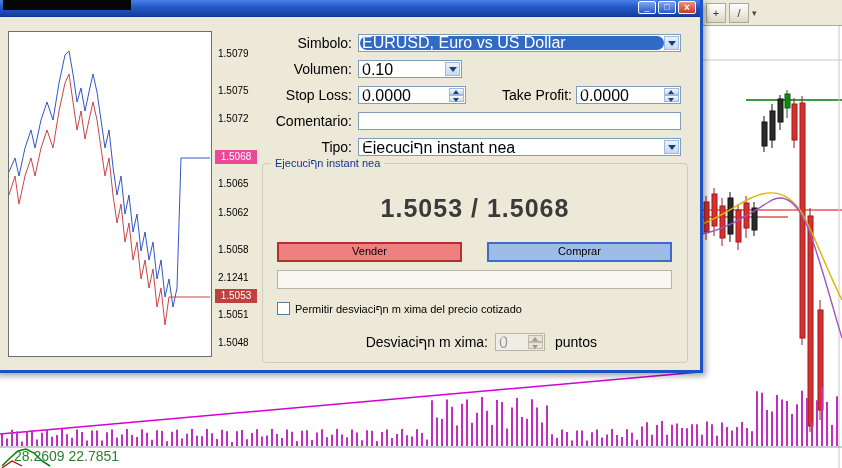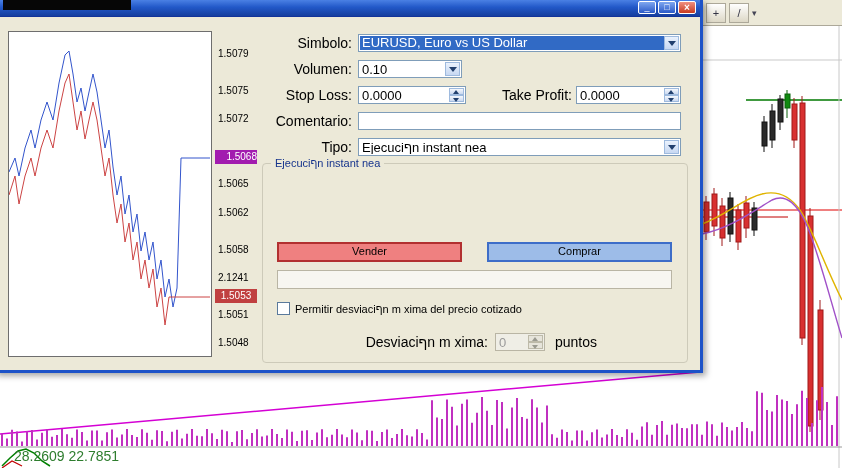--- a/index.html
+++ b/index.html
@@ -32,29 +32,29 @@
   .winbtn.close { background:linear-gradient(#F09080,#C83A20); font-weight:bold; font-size:10px; }
 
   .client { position:relative; width:100%; height:354px; }
 
   
   .tickpanel { position:absolute; left:11px; top:14px; width:204px; height:326px; background:#fff;
                border:1px solid #6e6e6e; box-sizing:border-box; }
   .scale-label { position:absolute; left:221px; width:42px; font-size:10px; line-height:12px; color:#000; }
   .marker { position:absolute; left:218px; width:42px; height:14px; font-size:10px; color:#fff;
             text-align:center; line-height:14px; }
-  .marker.ask { background:#a21caf;text-align:right; }
+  .marker.ask { background:#ec4899; }
   .marker.bid { background:#C04040; }
 
   
   .lbl { position:absolute; font-size:14px; line-height:13px; color:#000; }
   .lbl.right { text-align:right; }
   .field { position:absolute; height:18px; background:#fff; border:1px solid #7F9DB9; box-sizing:border-box; }
-  .txt { position:absolute; left:3px; top:2px; right:17px; font-size:13px; line-height:13px;
-         white-space:nowrap; overflow:hidden; }
+  .txt { position:absolute; left:3px; top:2px; right:17px; font-size:16px; line-height:13px;
+         white-space:nowrap; overflow:hidden;border-radius:7px; }
   .txt.noarrow { right:3px; }
   .txt.sel { left:1px; top:1px; bottom:1px; right:16px; background:#316AC5; color:#fff;
              line-height:14px; padding-left:2px; }
   .combo-arrow { position:absolute; top:1px; right:1px; bottom:1px; width:15px;
                  background:linear-gradient(#EAF2FD,#C7D8F2); border:1px solid #9EBADE; box-sizing:border-box;
                  display:flex; align-items:center; justify-content:center; }
   .combo-arrow:after { content:""; width:0; height:0; border-left:4px solid transparent;
                  border-right:4px solid transparent; border-top:5px solid #22406e; }
   .spin { position:absolute; top:1px; right:1px; width:15px; height:14px; display:flex; flex-direction:column; }
   .spin-half { flex:1; background:linear-gradient(#F5F8FD,#CBD9F0); border:1px solid #9EBADE;
@@ -223,20 +223,21 @@
       </div>
 
       <div class="lbl right" style="left:235px;top:124px;width:120px">Tipo:</div>
       <div class="field" style="left:361px;top:121px;width:323px">
         <span class="txt">Ejecuciףn instant nea</span>
         <span class="combo-arrow"></span>
       </div>
 
       <div class="groupbox">
         <span class="group-title">Ejecuciףn instant nea</span>
+        <div class="quote">1.5053 / 1.5068</div>
         <div class="btn buy">Comprar</div>
         <div class="btn sell">Vender</div>
         <div class="result-bar"></div>
         <div class="chk-row">
           <span class="chk"></span>
           <span>Permitir desviaciףn m xima del precio cotizado</span>
         </div>
         <div class="lbl right" style="left:60px;top:172px;width:165px">Desviaciףn m xima:</div>
         <div class="dev-spin">
           <span class="txt">0</span>

